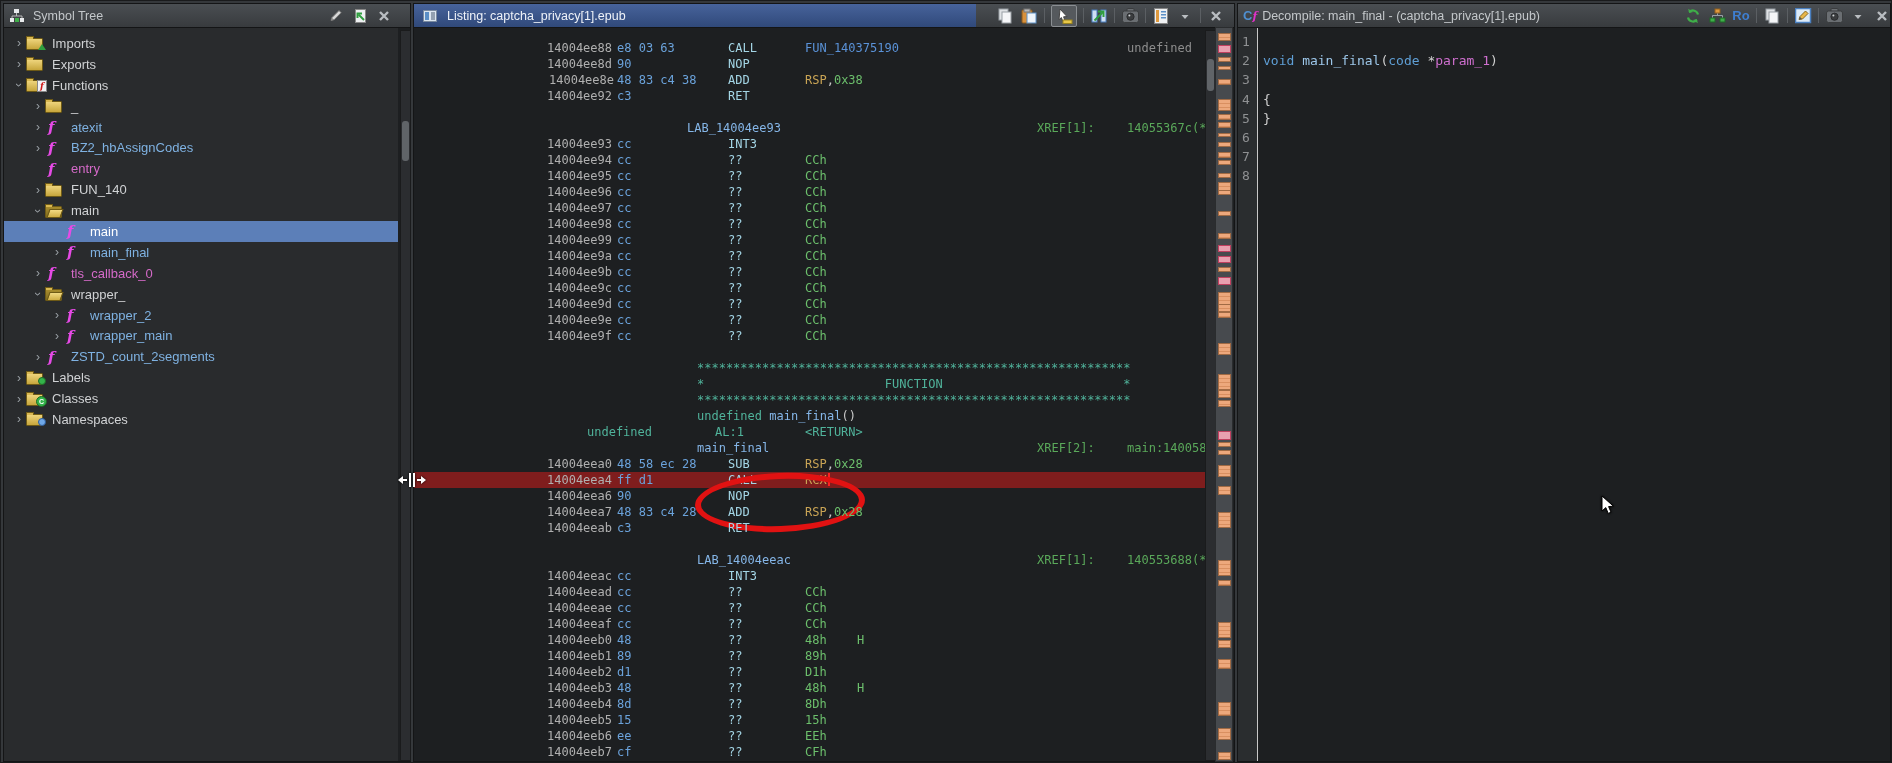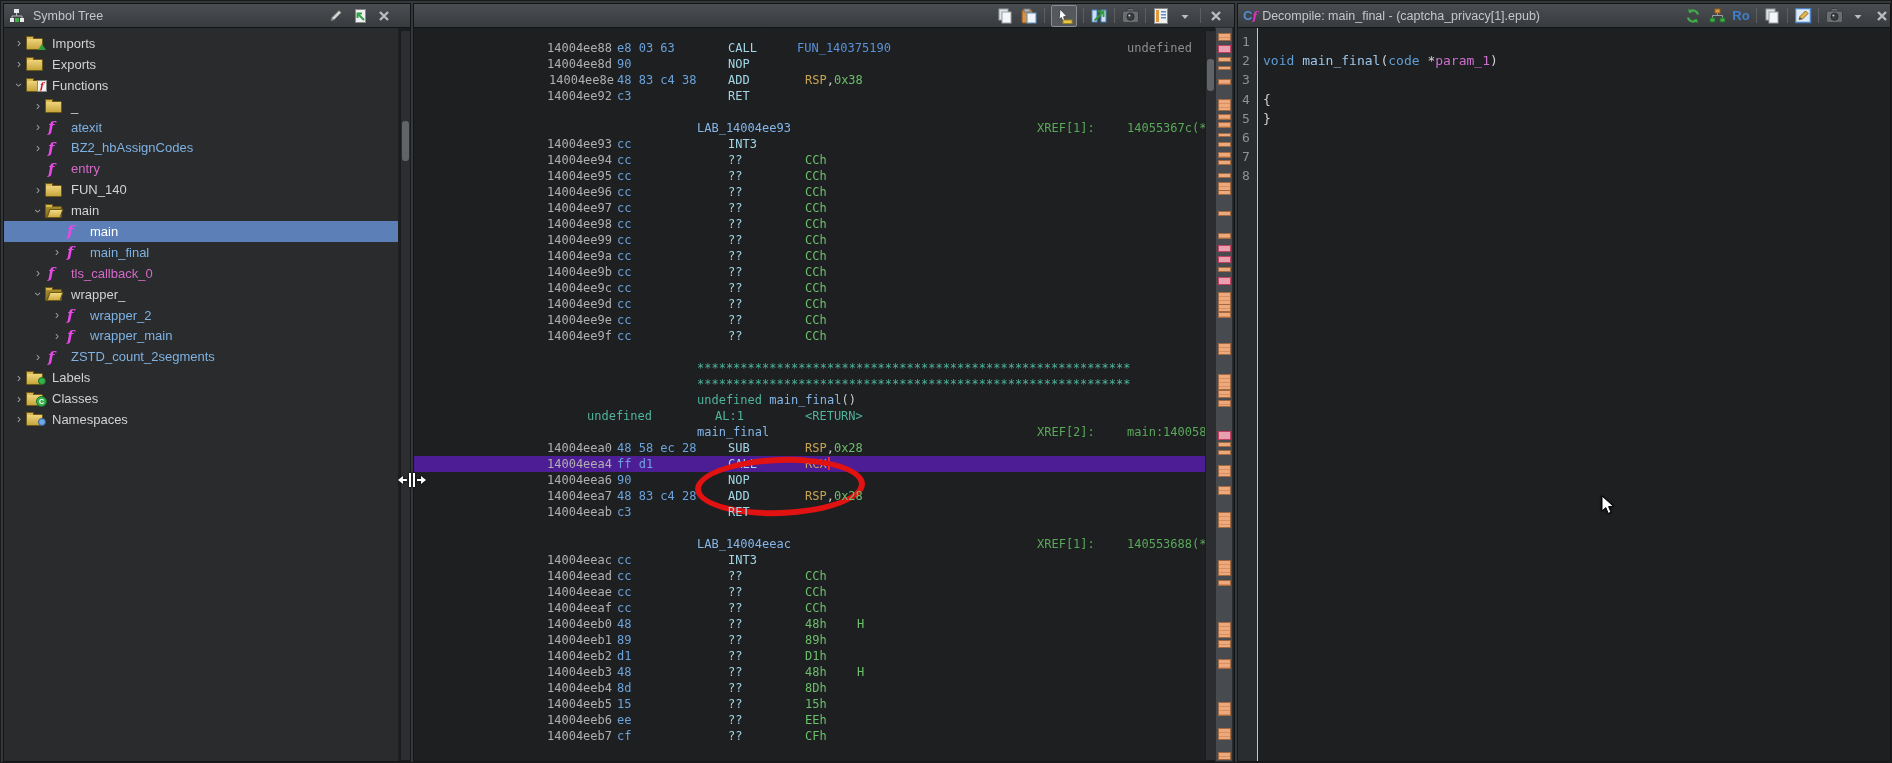--- a/index.html
+++ b/index.html
@@ -46,21 +46,21 @@
   .vthumb{position:absolute;left:1px;right:1px;background:#606468;border-radius:3px;}
   .markbar{position:absolute;left:1214px;top:26px;width:18px;height:735px;background:#474a4e;border:1px solid #2a2c2e;box-sizing:border-box;}
   .mk{position:absolute;left:2px;width:13px;box-sizing:border-box;}
   .mk.s{background:repeating-linear-gradient(#eda87c 0 3px,#d98f60 3px 4px);border:1px solid #a06a44;}
   .mk.p{background:#e8a0b0;border:1px solid #c04060;}
   
   #lstbody{position:absolute;left:0;top:26px;width:791px;height:733px;overflow:hidden;
            padding-top:10px;font:12px "DejaVu Sans Mono",monospace;}
   .lrow{position:relative;height:16px;}
   .lrow span{position:absolute;top:1px;white-space:pre;}
-  .lrow.hl{background:#4c1d95;}
+  .lrow.hl{background:#7f1d1d;}
   .c-addr{color:#b0b0b0}.c-byte{color:#6ba3dc}.c-mn{color:#a4d6e6}.c-reg{color:#c9a455}
   .c-imm{color:#6cbf6c}.c-lab{color:#85b6e8}.c-fn{color:#5a92d8}.c-cm{color:#50b39b}
   .c-xr{color:#5aa85a}.c-gy{color:#8d8d8d}.c-w{color:#c8c8c8}
   .redcur{position:absolute;width:2px;height:13px;background:#ff2020;top:1px;}
   .redellipse{position:absolute;left:281px;top:-15px;width:158px;height:47px;border:6px solid #e11212;
               border-radius:50%;transform:rotate(-2deg);}
   .cursorbox{display:flex;align-items:center;justify-content:center;width:24px;height:20px;
              background:#55595d;border:1px solid #8a8e92;border-radius:2px;}
   
   #gutter{position:absolute;left:0;top:24px;width:20px;bottom:0;background:#2a2d2f;
@@ -256,20 +256,30 @@
           <span class="t-w">Namespaces</span>
         </div>
       </div>
     <div class="vtrack" style="left:396px;top:26px;width:11px;height:731px;">
       <div class="vthumb" style="top:90px;height:40px;"></div>
     </div>
   </section>
 
   <section class="panel" style="left:412px;width:822px;">
     <header class="phead">
+      <div class="bluetab">
+        <span class="tbtn">
+          <svg width="14" height="14">
+              <rect x="0.5" y="1.5" width="13" height="11" fill="#dce6f0" stroke="#7a8aa0"></rect>
+              <rect x="2" y="3" width="4" height="8" fill="#5b8fc6"></rect>
+              <path d="M8 4 H12 M8 6 H12 M8 8 H12 M8 10 H12" stroke="#4a5a70"></path>
+            </svg>
+        </span>
+        <span class="ptitle">Listing: captcha_privacy[1].epub</span>
+      </div>
       <span class="hspace"></span>
       <span id="listing-toolbar" style="display:flex;align-items:center;margin-right:6px;">
           <span class="tbtn">
             <svg width="16" height="16">
               <rect x="2" y="1" width="9" height="11" fill="#dfe2e5" stroke="#9aa0a6"></rect>
               <rect x="5" y="4" width="9" height="11" fill="#f5f6f8" stroke="#9aa0a6"></rect>
             </svg>
           </span>
           <span class="tbtn">
             <svg width="16" height="16">
@@ -326,42 +336,42 @@
               <path d="M3 3 L11 11 M11 3 L3 11" stroke="#b9bdc1" stroke-width="2.4"></path>
             </svg>
           </span>
         </span>
     </header>
     <div id="lstbody">
         <div class="lrow">
           <span style="left: 133px;"><span class="c-addr" style="position: static;">14004ee88</span></span>
           <span style="left: 203px;"><span class="c-byte" style="position: static;">e8 03 63</span></span>
           <span style="left: 314px;"><span class="c-mn" style="position: static;">CALL</span></span>
-          <span style="left: 383px; text-align: center;"><span class="c-fn" style="position: static;">FUN_140375190</span></span>
+          <span style="left: 391px; text-align: center;"><span class="c-fn" style="position: static;">FUN_140375190</span></span>
           <span style="left: 713px;"><span class="c-gy" style="position: static;">undefined</span></span>
         </div>
         <div class="lrow">
           <span style="left: 133px;"><span class="c-addr" style="position: static;">14004ee8d</span></span>
           <span style="left: 203px;"><span class="c-byte" style="position: static;">90</span></span>
           <span style="left: 314px;"><span class="c-mn" style="position: static;">NOP</span></span>
         </div>
         <div class="lrow">
           <span style="left: 135px;"><span class="c-addr" style="position: static;">14004ee8e</span></span>
           <span style="left: 203px;"><span class="c-byte" style="position: static;">48 83 c4 38</span></span>
           <span style="left: 314px;"><span class="c-mn" style="position: static;">ADD</span></span>
           <span style="left: 391px;"><span class="c-reg" style="position: static;">RSP</span><span class="c-w" style="position: static;">,</span><span class="c-imm" style="position: static;">0x38</span></span>
         </div>
         <div class="lrow">
           <span style="left: 133px;"><span class="c-addr" style="position: static;">14004ee92</span></span>
           <span style="left: 203px;"><span class="c-byte" style="position: static;">c3</span></span>
           <span style="left: 314px;"><span class="c-mn" style="position: static;">RET</span></span>
         </div>
         <div class="lrow"></div>
         <div class="lrow">
-          <span style="left: 283px;"><span class="c-lab" style="position: static;">LAB_14004ee93</span></span>
+          <span style="left: 273px;"><span class="c-lab" style="position: static;">LAB_14004ee93</span></span>
           <span style="left: 623px;"><span class="c-xr" style="position: static;">XREF[1]:</span></span>
           <span style="left: 713px;"><span class="c-xr" style="position: static;">14055367c(*</span></span>
         </div>
         <div class="lrow">
           <span style="left: 133px;"><span class="c-addr" style="position: static;">14004ee93</span></span>
           <span style="left: 203px;"><span class="c-byte" style="position: static;">cc</span></span>
           <span style="left: 314px;"><span class="c-mn" style="position: static;">INT3</span></span>
         </div>
         <div class="lrow">
           <span style="left: 133px;"><span class="c-addr" style="position: static;">14004ee94</span></span>
@@ -431,20 +441,23 @@
         </div>
         <div class="lrow">
           <span style="left: 133px;"><span class="c-addr" style="position: static;">14004ee9f</span></span>
           <span style="left: 203px;"><span class="c-byte" style="position: static;">cc</span></span>
           <span style="left: 314px;"><span class="c-mn" style="position: static;">??</span></span>
           <span style="left: 391px;"><span class="c-imm" style="position: static;">CCh</span></span>
         </div>
         <div class="lrow"></div>
         <div class="lrow">
           <span style="left: 283px;"><span class="c-cm" style="position: static;">************************************************************</span></span>
+        </div>
+        <div class="lrow">
+          <span style="left: 283px;"><span class="c-cm" style="position: static;">*                         FUNCTION                         *</span></span>
         </div>
         <div class="lrow">
           <span style="left: 283px;"><span class="c-cm" style="position: static;">************************************************************</span></span>
         </div>
         <div class="lrow">
           <span style="left: 283px;"><span class="c-cm" style="position: static;">undefined </span><span class="c-lab" style="position: static;">main_final</span><span class="c-w" style="position: static;">()</span></span>
         </div>
         <div class="lrow">
           <span style="left: 173px;"><span class="c-cm" style="position: static;">undefined</span></span>
           <span style="left: 301px;"><span class="c-cm" style="position: static;">AL:1</span></span>

